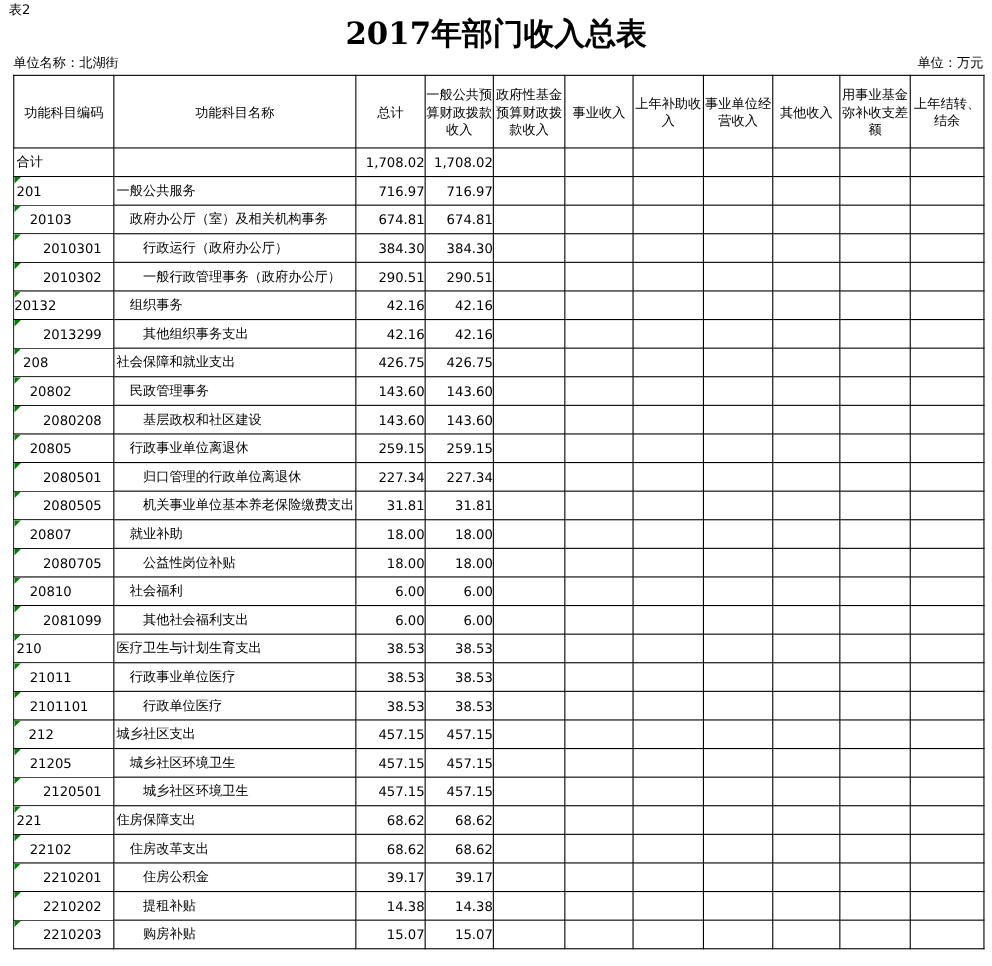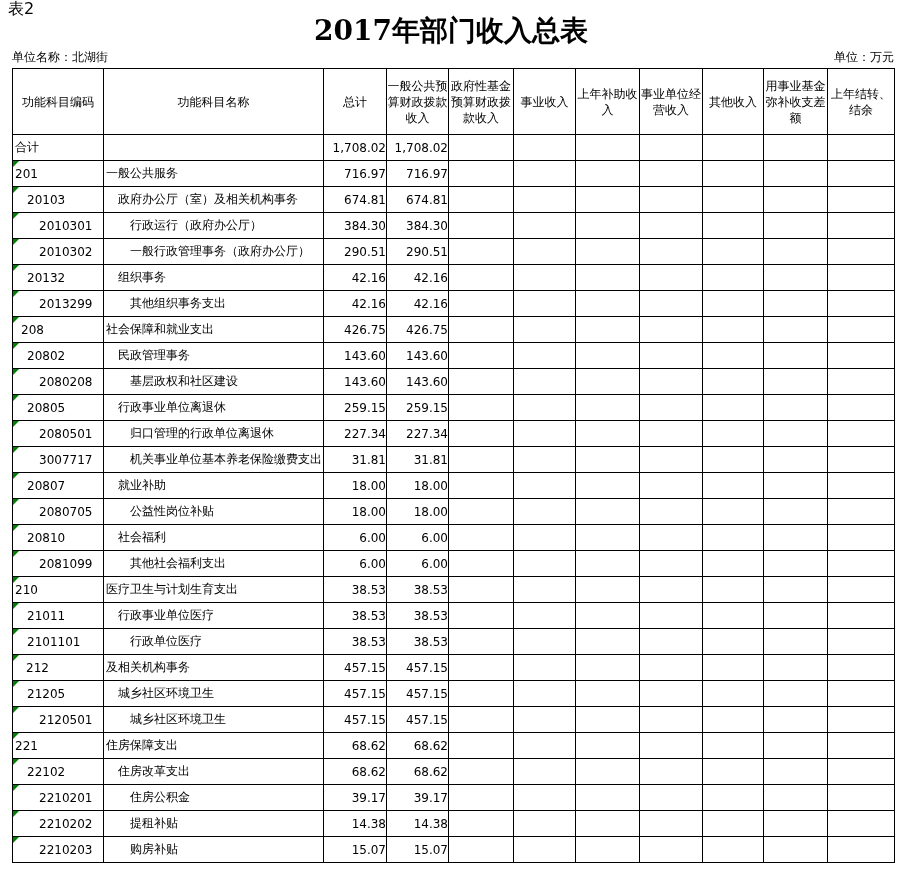--- a/index.html
+++ b/index.html
@@ -6,21 +6,21 @@
   .page{
     position:relative;
     width:902px;height:878px;
     background:#ffffff;
     font-family:"DejaVu Sans","Liberation Sans",sans-serif;
     color:#000;
     overflow:hidden;
   }
   .table-tag{
     position:absolute;left:8px;top:2px;
-    font-size:16px;line-height:14px;
+    font-size:12px;line-height:14px;
   }
   .title{
     position:absolute;left:0;top:14px;width:902px;
     margin:0;text-align:center;
     font-family:"DejaVu Serif","Liberation Serif",serif;
     font-weight:bold;font-size:28px;line-height:34px;
   }
   .meta{
     position:absolute;left:12px;top:50px;width:882px;
     display:flex;justify-content:space-between;
@@ -171,21 +171,21 @@
     <td class="num-cell">290.51</td>
     <td class="num-cell"></td>
     <td class="num-cell"></td>
     <td class="num-cell"></td>
     <td class="num-cell"></td>
     <td class="num-cell"></td>
     <td class="num-cell"></td>
     <td class="num-cell"></td>
   </tr>
         <tr>
-    <td class="code-cell" style="padding-left: 14px;"><span class="tri"></span><span class="code-text">20132</span></td>
+    <td class="code-cell" style=""><span class="tri"></span><span class="code-text">20132</span></td>
     <td class="name-cell" style="padding-left: 14px;"><span class="name-text">组织事务</span></td>
     <td class="num-cell">42.16</td>
     <td class="num-cell">42.16</td>
     <td class="num-cell"></td>
     <td class="num-cell"></td>
     <td class="num-cell"></td>
     <td class="num-cell"></td>
     <td class="num-cell"></td>
     <td class="num-cell"></td>
     <td class="num-cell"></td>
@@ -262,21 +262,21 @@
     <td class="num-cell">227.34</td>
     <td class="num-cell"></td>
     <td class="num-cell"></td>
     <td class="num-cell"></td>
     <td class="num-cell"></td>
     <td class="num-cell"></td>
     <td class="num-cell"></td>
     <td class="num-cell"></td>
   </tr>
         <tr>
-    <td class="code-cell" style="padding-left: 26px;"><span class="tri"></span><span class="code-text">3007717</span></td>
+    <td class="code-cell" style="padding-left: 26px;"><span class="tri"></span><span class="code-text">2080505</span></td>
     <td class="name-cell" style="padding-left: 26px;"><span class="name-text">机关事业单位基本养老保险缴费支出</span></td>
     <td class="num-cell">31.81</td>
     <td class="num-cell">31.81</td>
     <td class="num-cell"></td>
     <td class="num-cell"></td>
     <td class="num-cell"></td>
     <td class="num-cell"></td>
     <td class="num-cell"></td>
     <td class="num-cell"></td>
     <td class="num-cell"></td>
@@ -367,21 +367,21 @@
     <td class="num-cell"></td>
     <td class="num-cell"></td>
     <td class="num-cell"></td>
     <td class="num-cell"></td>
     <td class="num-cell"></td>
     <td class="num-cell"></td>
     <td class="num-cell"></td>
   </tr>
         <tr>
     <td class="code-cell" style="padding-left: 13px;"><span class="tri"></span><span class="code-text">212</span></td>
-    <td class="name-cell" style="padding-left: 2px;"><span class="name-text">及相关机构事务</span></td>
+    <td class="name-cell" style="padding-left: 2px;"><span class="name-text">城乡社区支出</span></td>
     <td class="num-cell">457.15</td>
     <td class="num-cell">457.15</td>
     <td class="num-cell"></td>
     <td class="num-cell"></td>
     <td class="num-cell"></td>
     <td class="num-cell"></td>
     <td class="num-cell"></td>
     <td class="num-cell"></td>
     <td class="num-cell"></td>
   </tr>

